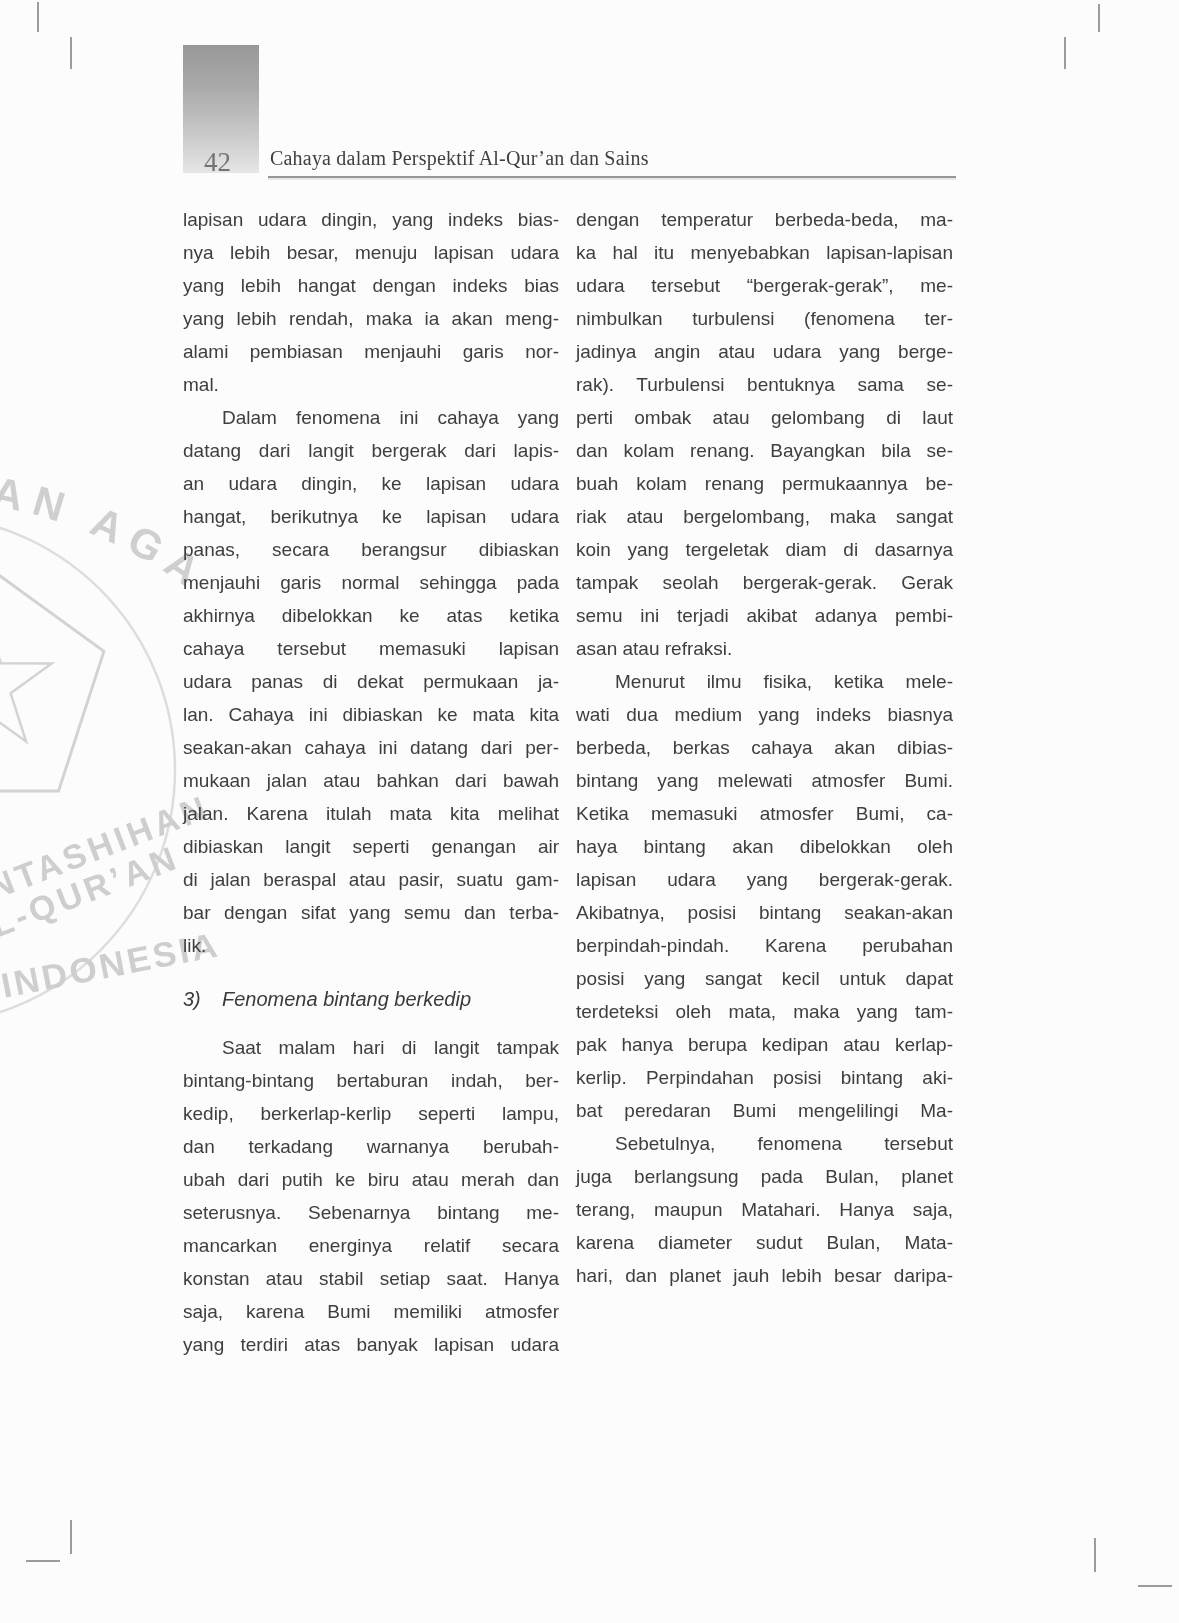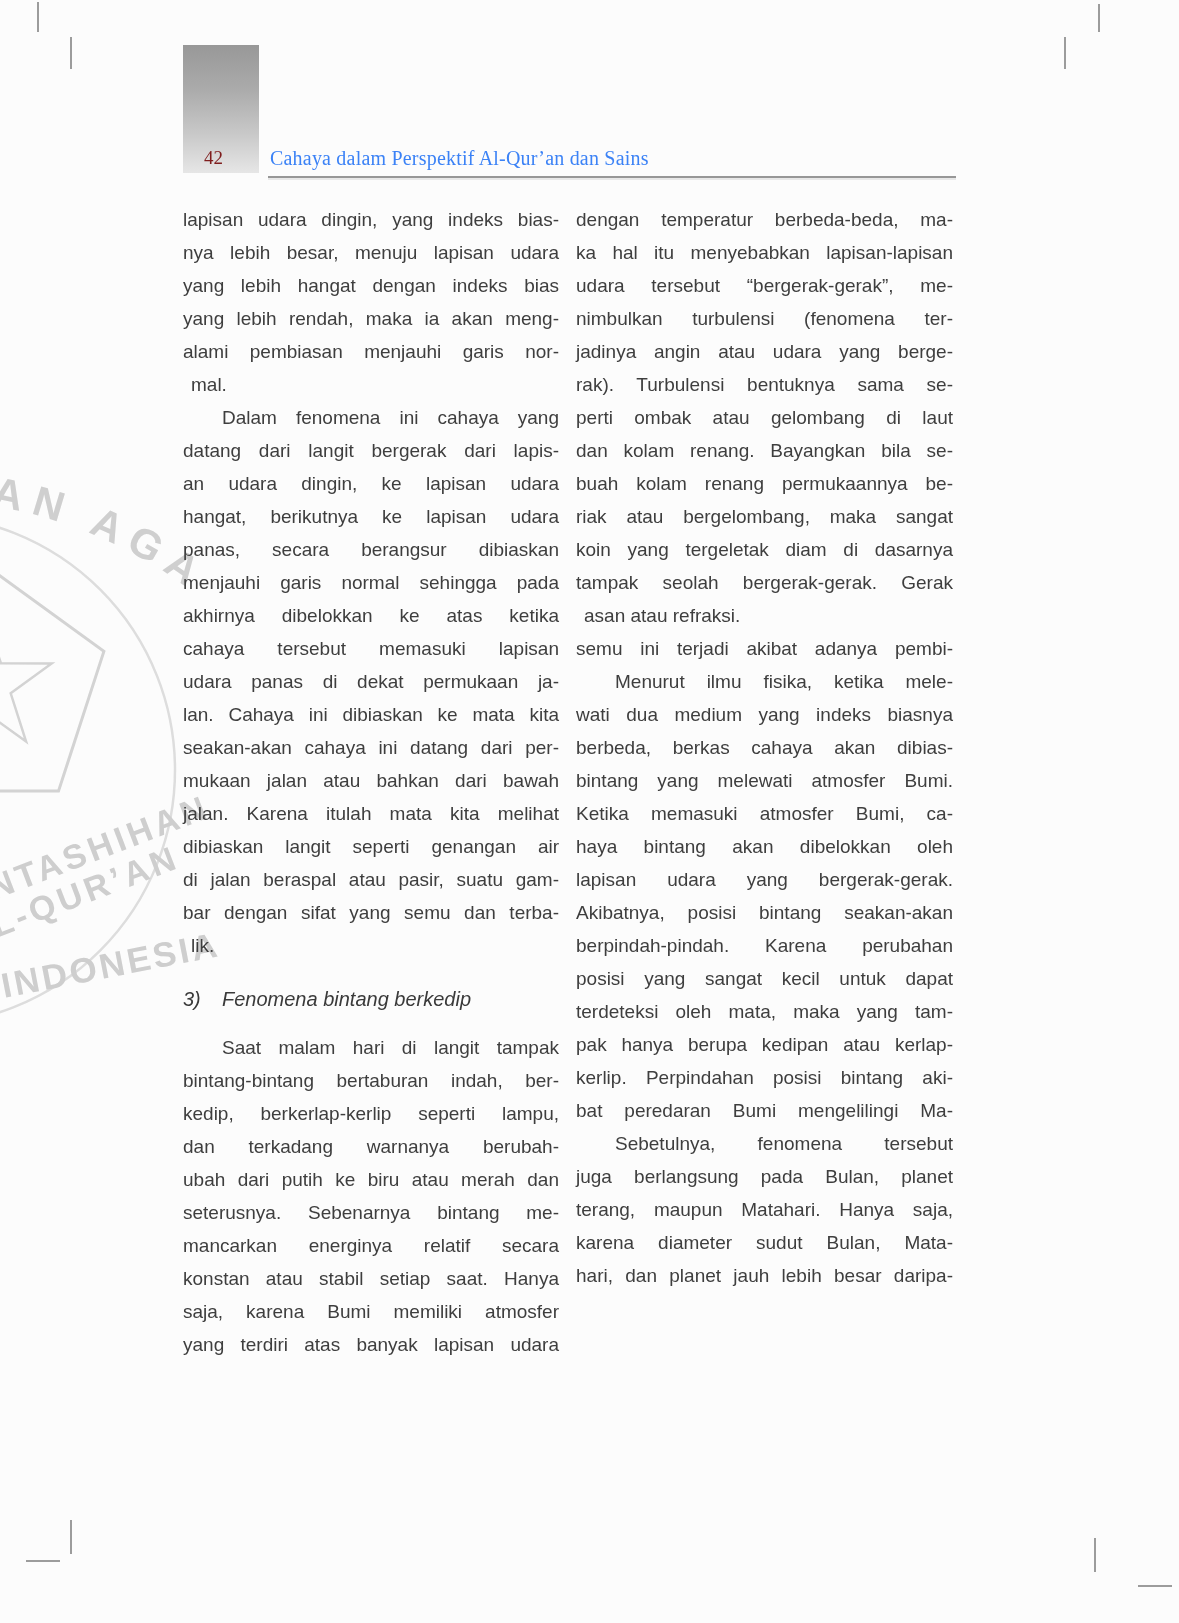--- a/index.html
+++ b/index.html
@@ -18,26 +18,26 @@
   
   .gradient-bar {
     position:absolute; left:183px; top:45px; width:76px; height:128px;
     background:linear-gradient(to bottom, #989898 0%, #ababab 35%, #c9c9c9 70%, #e6e6e6 100%);
   }
 
   
   .page-number {
     position:absolute; left:204px; top:147px;
     font-family:"Liberation Serif", serif;
-    font-size:19px; color:#7f1d1d;
+    font-size:27px; color:#737373;
   }
   .header-title {
     position:absolute; left:270px; top:147px;
     font-family:"Liberation Serif", serif;
-    font-size:20px; color:#3b82f6;
+    font-size:20px; color:#404040;
     letter-spacing:0.2px;
   }
   .header-rule {
     position:absolute; left:268px; top:176px; width:688px; height:2px;
     background:#979797;
     box-shadow:0 2px 0 rgba(0,0,0,0.08);
   }
 
   
   .watermark {
@@ -55,21 +55,21 @@
   .col + .col { width:377px; }
   .para { margin:0; }
   .line {
     font-size:19px;
     line-height:33px;
     text-align:justify;
     text-align-last:justify;
     color:#3e3e3e;
   }
   .line.first { text-indent:39px; }
-  .line.last { text-align-last:left;margin-left:8px; }
+  .line.last { text-align-last:left; }
   .heading {
     display:flex;
     font-style:italic;
     font-size:20px;
     line-height:33px;
     margin:21px 0 15px 0;
     color:#3a3a3a;
   }
   .h-num { width:39px; flex:0 0 39px; }
 </style>
@@ -166,22 +166,22 @@
           <div class="line">udara tersebut “bergerak-gerak”, me-</div>
           <div class="line">nimbulkan turbulensi (fenomena ter-</div>
           <div class="line">jadinya angin atau udara yang berge-</div>
           <div class="line">rak). Turbulensi bentuknya sama se-</div>
           <div class="line">perti ombak atau gelombang di laut</div>
           <div class="line">dan kolam renang. Bayangkan bila se-</div>
           <div class="line">buah kolam renang permukaannya be-</div>
           <div class="line">riak atau bergelombang, maka sangat</div>
           <div class="line">koin yang tergeletak diam di dasarnya</div>
           <div class="line">tampak seolah bergerak-gerak. Gerak</div>
+          <div class="line">semu ini terjadi akibat adanya pembi-</div>
           <div class="line last">asan atau refraksi.</div>
-          <div class="line">semu ini terjadi akibat adanya pembi-</div>
         </div>
         <div class="para">
           <div class="line first">Menurut ilmu fisika, ketika mele-</div>
           <div class="line">wati dua medium yang indeks biasnya</div>
           <div class="line">berbeda, berkas cahaya akan dibias-</div>
           <div class="line">bintang yang melewati atmosfer Bumi.</div>
           <div class="line">Ketika memasuki atmosfer Bumi, ca-</div>
           <div class="line">haya bintang akan dibelokkan oleh</div>
           <div class="line">lapisan udara yang bergerak-gerak.</div>
           <div class="line">Akibatnya, posisi bintang seakan-akan</div>

